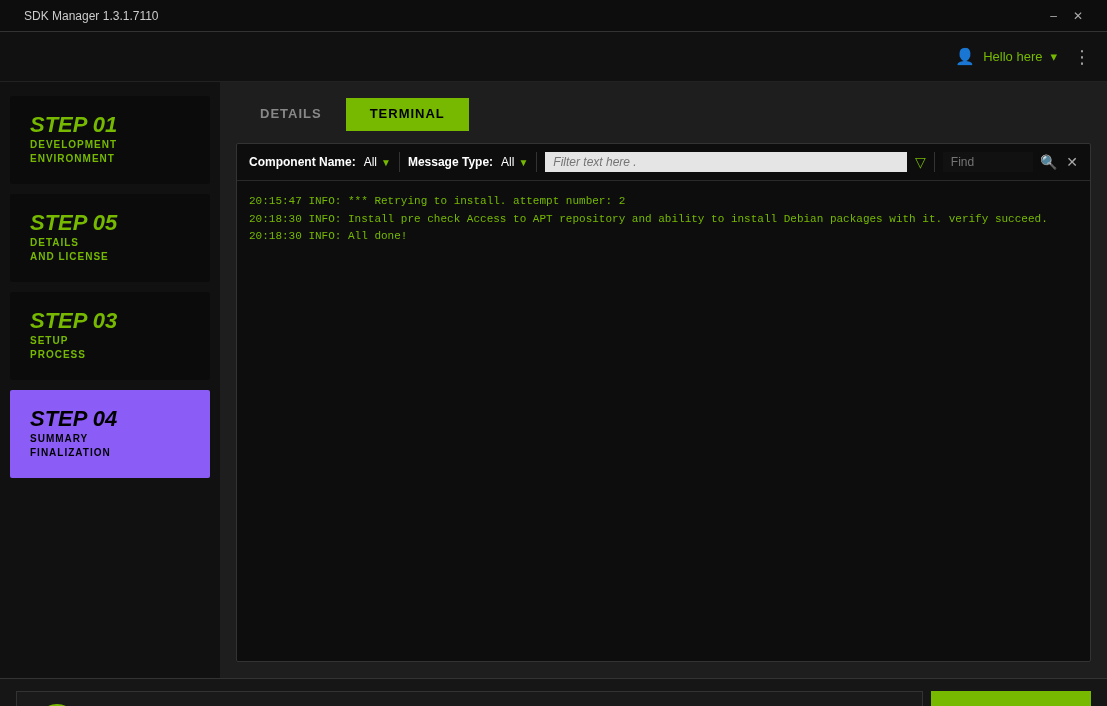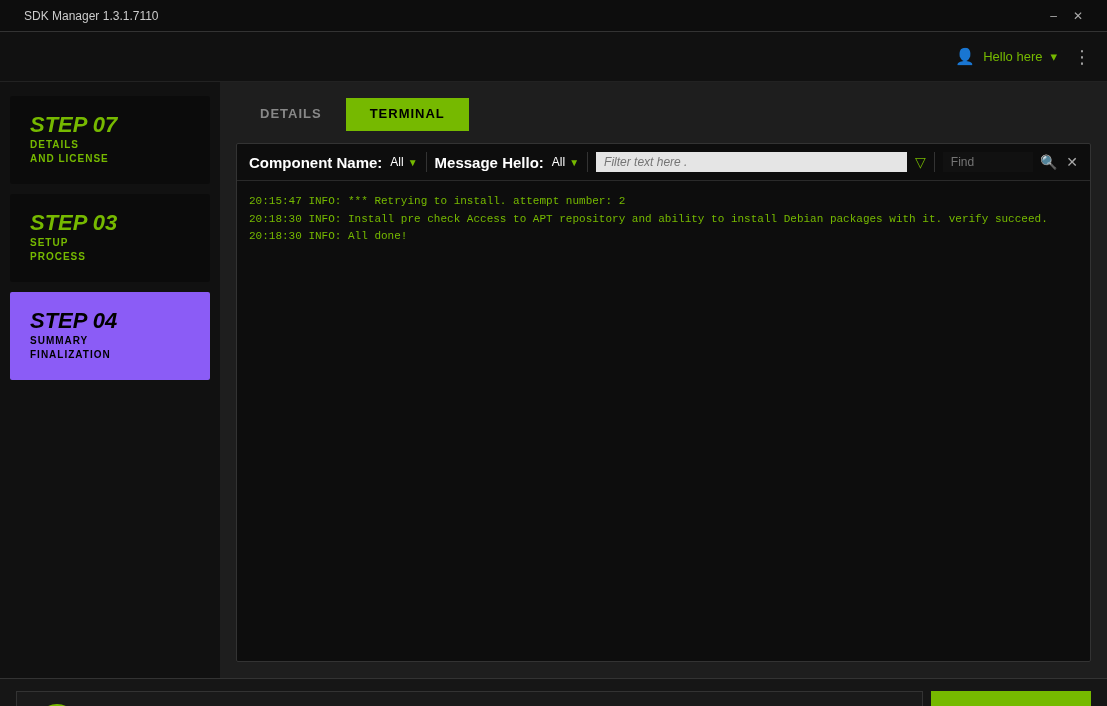--- a/index.html
+++ b/index.html
@@ -161,21 +161,21 @@
 
     
     #filter-bar {
       display: flex;
       align-items: center;
       padding: 8px 12px;
       gap: 8px;
       border-bottom: 1px solid #2a2a2a;
     }
     .filter-label {
-      font-size: 15px;
+      font-size: 12px;
       color: #ccc;
       white-space: nowrap;
     }
     .filter-label span {
       color: #fff;
       font-weight: 600;
     }
     .filter-text-input {
       background: #1a1a1a;
       border: 1px solid #444;
@@ -312,23 +312,27 @@
     <span>Hello here</span>
     <span>▾</span>
   </div>
   <span id="topbar-more">⋮</span>
 </div>
 
 <div id="main-layout">
 
   <div id="sidebar">
 
-
     <div class="step-item">
-      <div class="step-number">STEP 07</div>
+      <div class="step-number">STEP 01</div>
+      <div class="step-label">DEVELOPMENT<br>ENVIRONMENT</div>
+    </div>
+
+    <div class="step-item">
+      <div class="step-number">STEP 05</div>
       <div class="step-label">DETAILS<br>AND LICENSE</div>
     </div>
 
     <div class="step-item">
       <div class="step-number">STEP 03</div>
       <div class="step-label">SETUP<br>PROCESS</div>
     </div>
 
     <div class="step-item active">
       <div class="step-number">STEP 04</div>
@@ -348,21 +352,21 @@
       <div id="filter-bar">
         <span class="filter-label">
           <span>Component Name:</span>
         </span>
         <div class="component-dropdown-wrapper">
           <span style="font-size:12px;color:#fff;">All</span>
           <span style="color:#76b900;font-size:10px;">▼</span>
         </div>
         <div class="separator"></div>
         <span class="filter-label">
-          <span>Message Hello:</span>
+          <span>Message Type:</span>
         </span>
         <div class="component-dropdown-wrapper">
           <span style="font-size:12px;color:#fff;">All</span>
           <span style="color:#76b900;font-size:10px;">▼</span>
         </div>
         <div class="separator"></div>
         <input class="filter-text-input" type="text" style="background: #e5e5e5; border: none; color: rgb(102, 102, 102); font-size: 12px; font-style: italic; flex: 1 1 0%; outline: none; padding: 3px 8px;" placeholder="Filter text here .">
         <span class="filter-funnel" style="color:#76b900;">▽</span>
         <div class="separator"></div>
         <input class="find-input" type="text" style="background: rgb(17, 17, 17); border: none; color: rgb(204, 204, 204); font-size: 12px; outline: none; padding: 3px 8px; width: 90px;" placeholder="Find">

